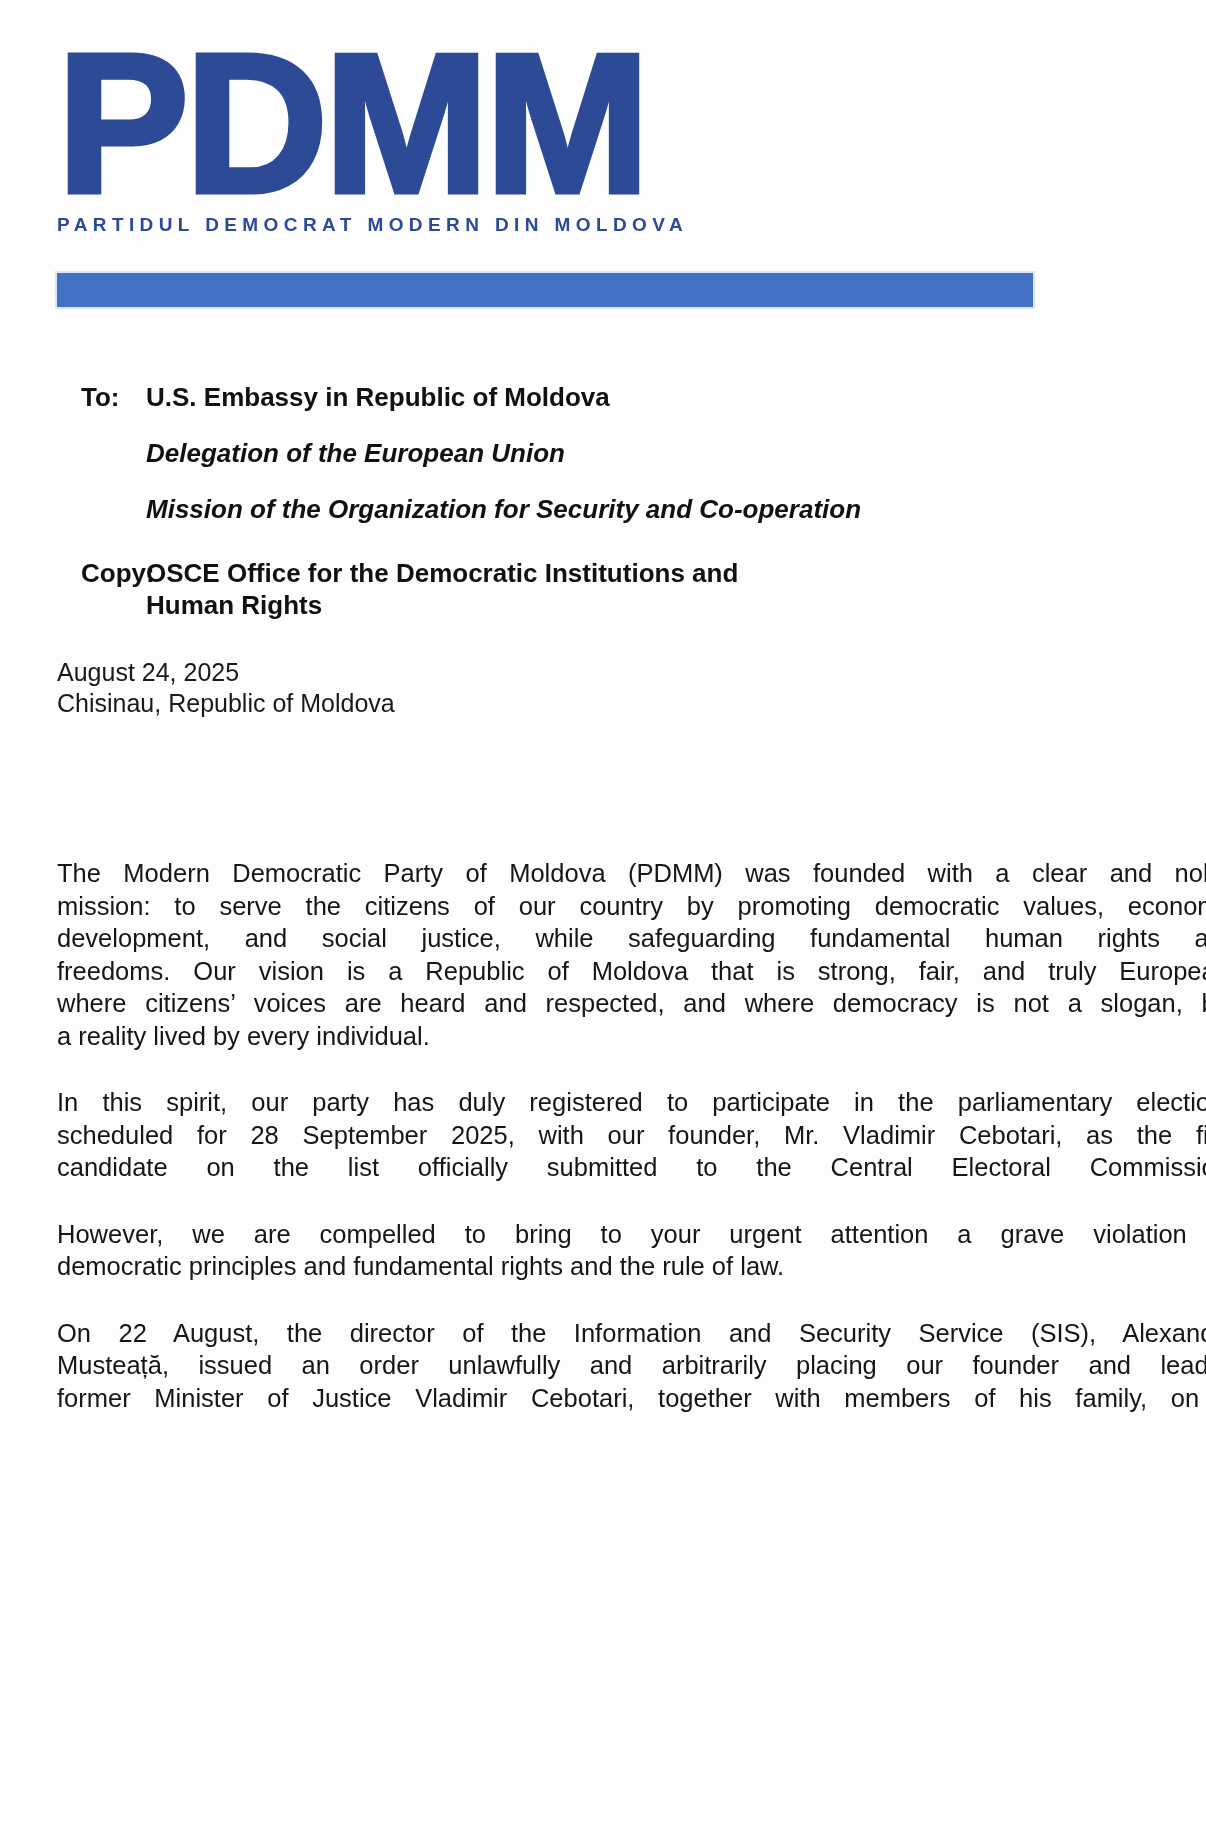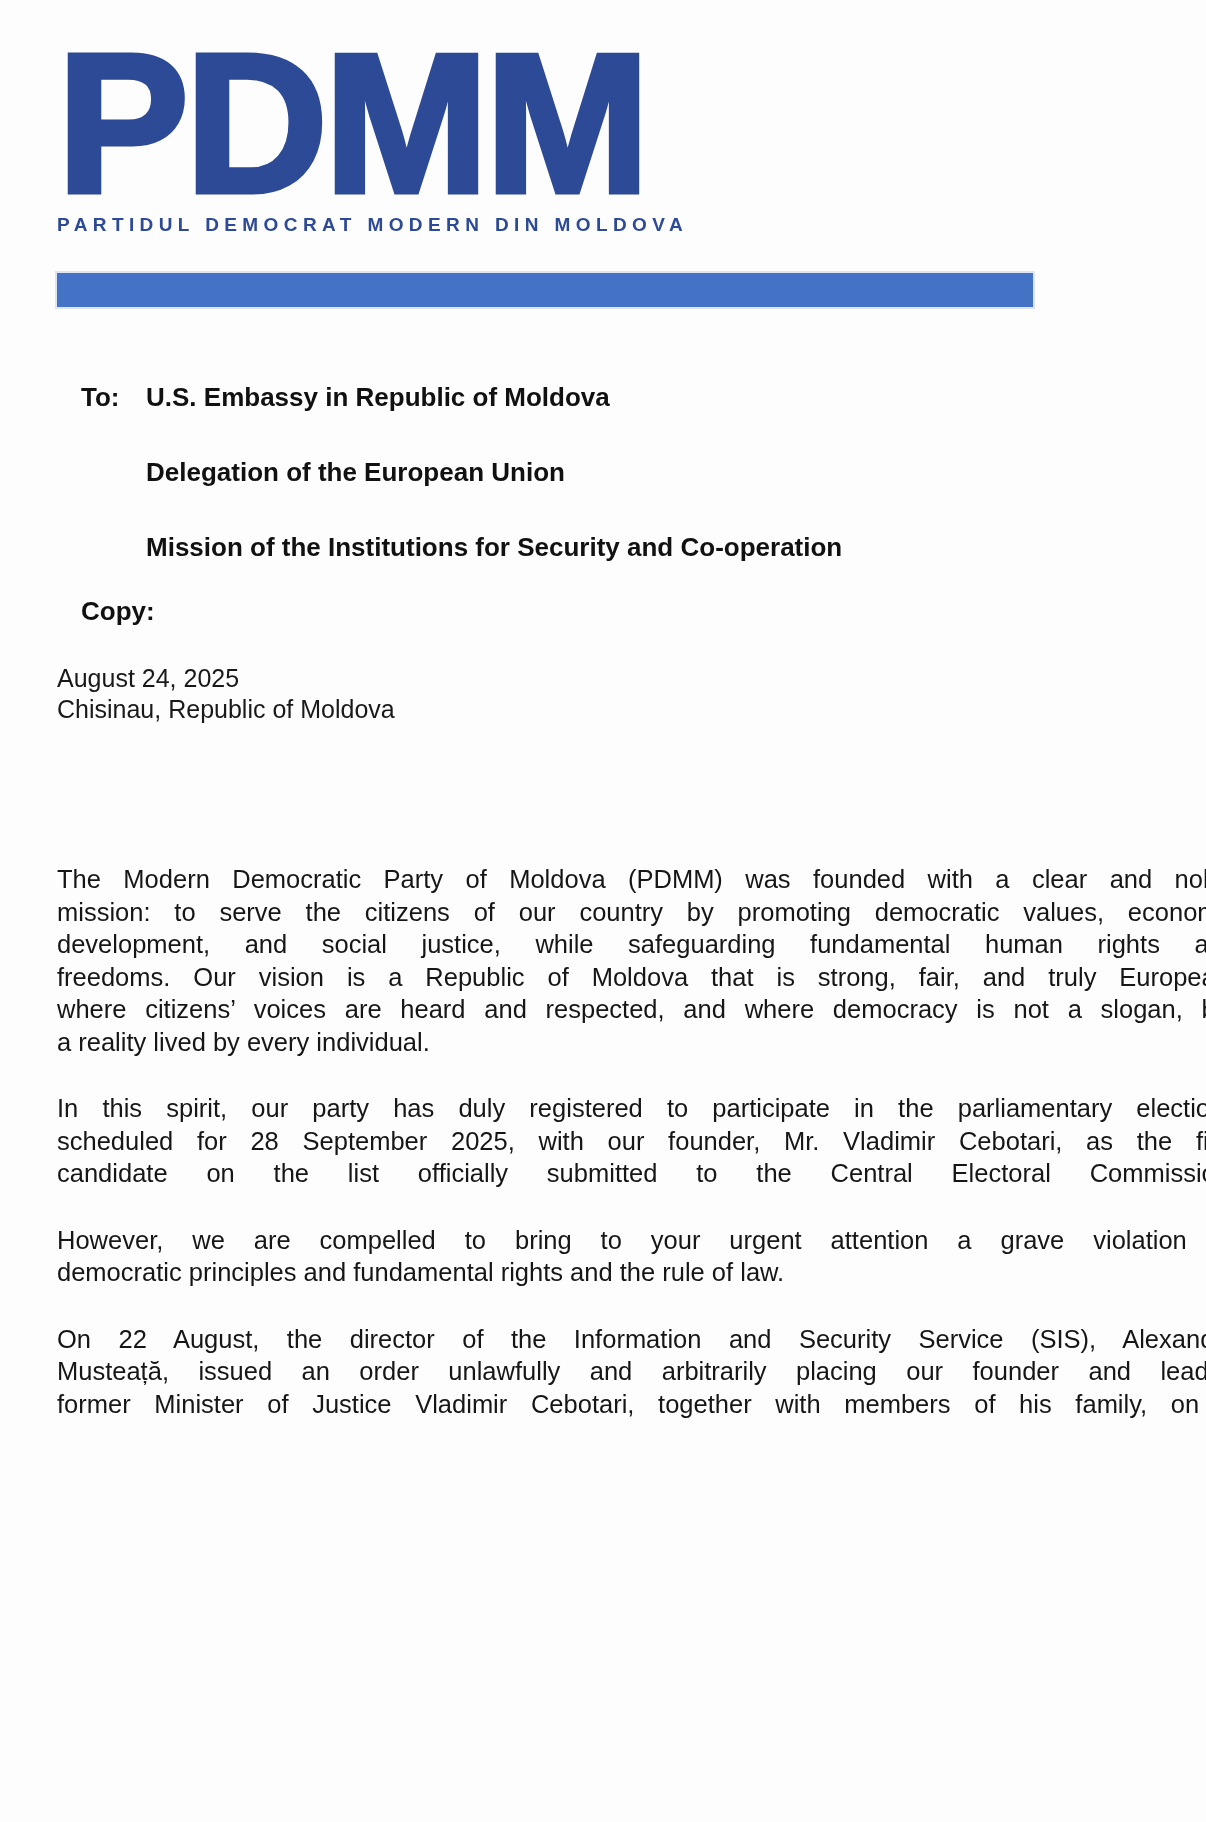--- a/index.html
+++ b/index.html
@@ -46,21 +46,21 @@
   .addr-row {
     display: flex;
     font-size: 26px;
     line-height: 32px;
     font-weight: 700;
     color: #111;
   }
   .addr-row.to-row   { margin-top: 74px; }
   .addr-row.copy-row { margin-top: 32px; }
   .addr-label { width: 65px; flex: none; margin-left: 24px; }
-  .addr-group + .addr-group { margin-top: 43px; }
+  .addr-group + .addr-group { margin-top: 24px; font-style: italic; }
   
   .date-block {
     margin-top: 36px;
     font-size: 25px;
     line-height: 31px;
     font-weight: 400;
     color: #191919;
   }
   
   .letter-body {
@@ -91,28 +91,32 @@
   <div class="addr-row to-row">
     <div class="addr-label">To:</div>
     <div class="addr-groups">
       <div class="addr-group">
         <div class="addr-line">U.S. Embassy in Republic of Moldova</div>
       </div>
       <div class="addr-group">
         <div class="addr-line">Delegation of the European Union</div>
       </div>
       <div class="addr-group">
-        <div class="addr-line">Mission of the Institutions for Security and Co-operation</div>
+        <div class="addr-line">Mission of the Organization for Security and Co-operation</div>
       </div>
     </div>
   </div>
 
   <div class="addr-row copy-row">
     <div class="addr-label">Copy:</div>
     <div class="addr-groups">
+      <div class="addr-group">
+        <div class="addr-line">OSCE Office for the Democratic Institutions and</div>
+        <div class="addr-line">Human Rights</div>
+      </div>
     </div>
   </div>
 
   <div class="date-block">
     <div>August 24, 2025</div>
     <div>Chisinau, Republic of Moldova</div>
   </div>
 
   <div class="letter-body">
 

